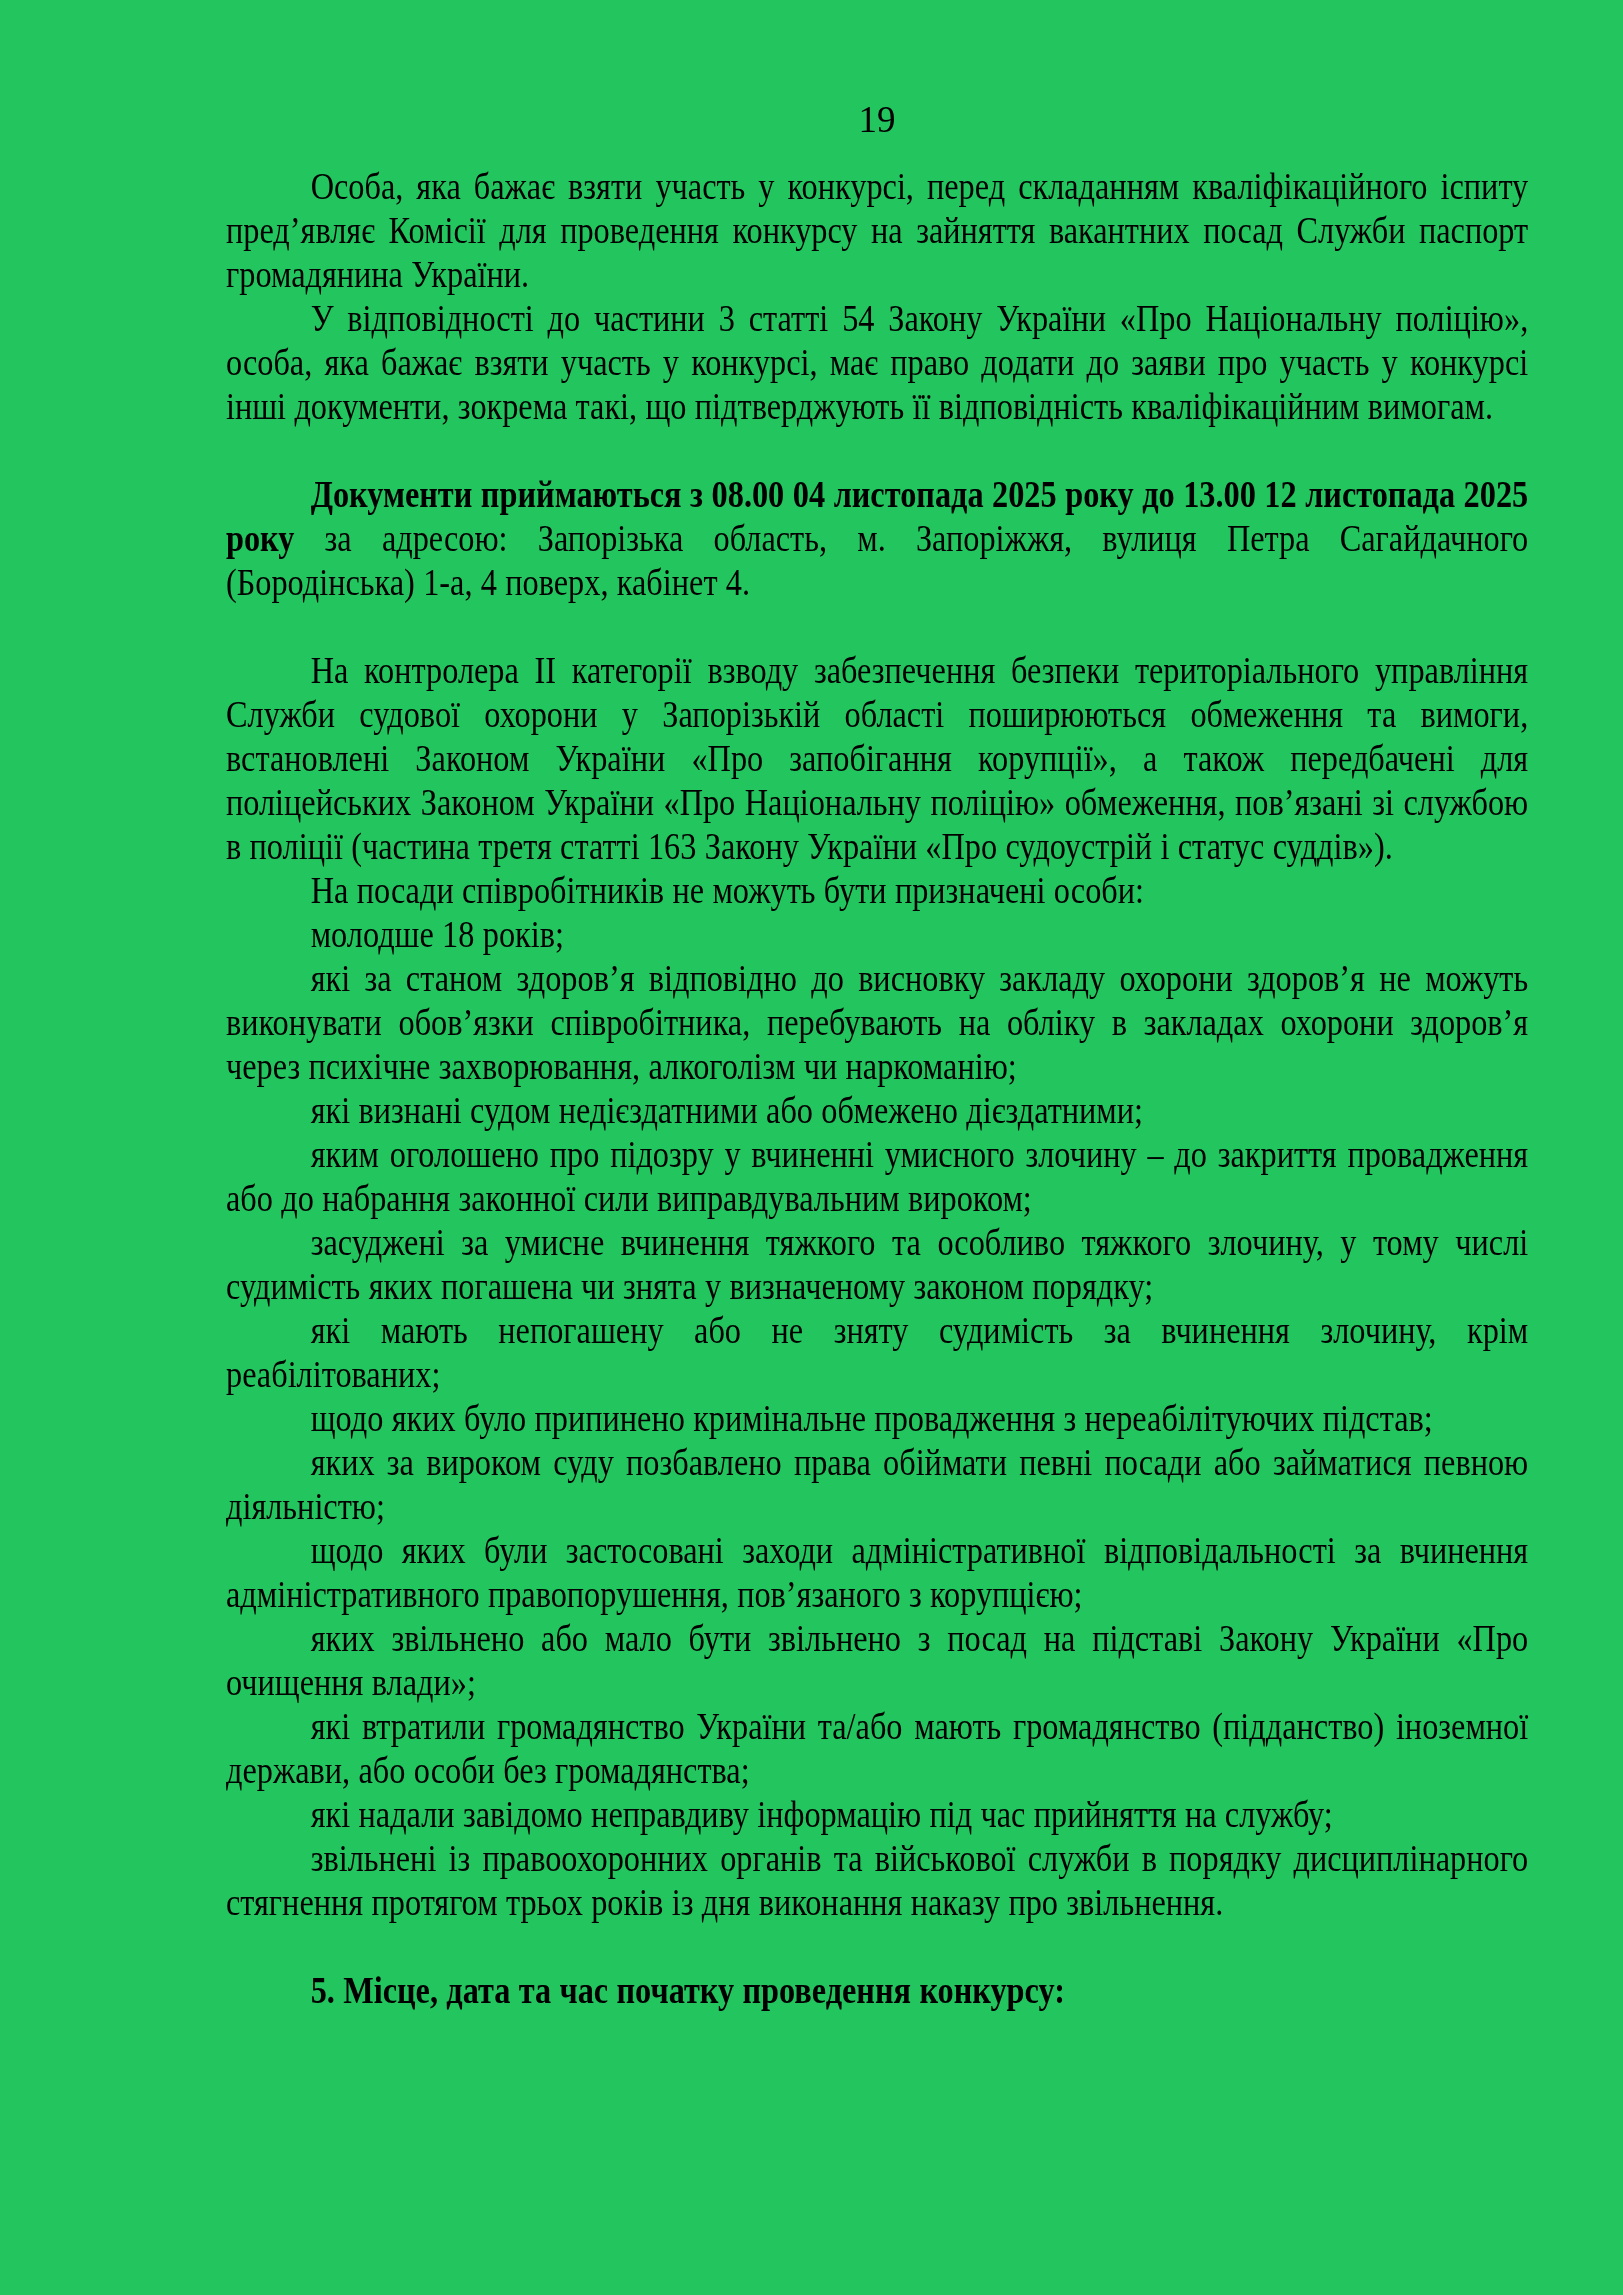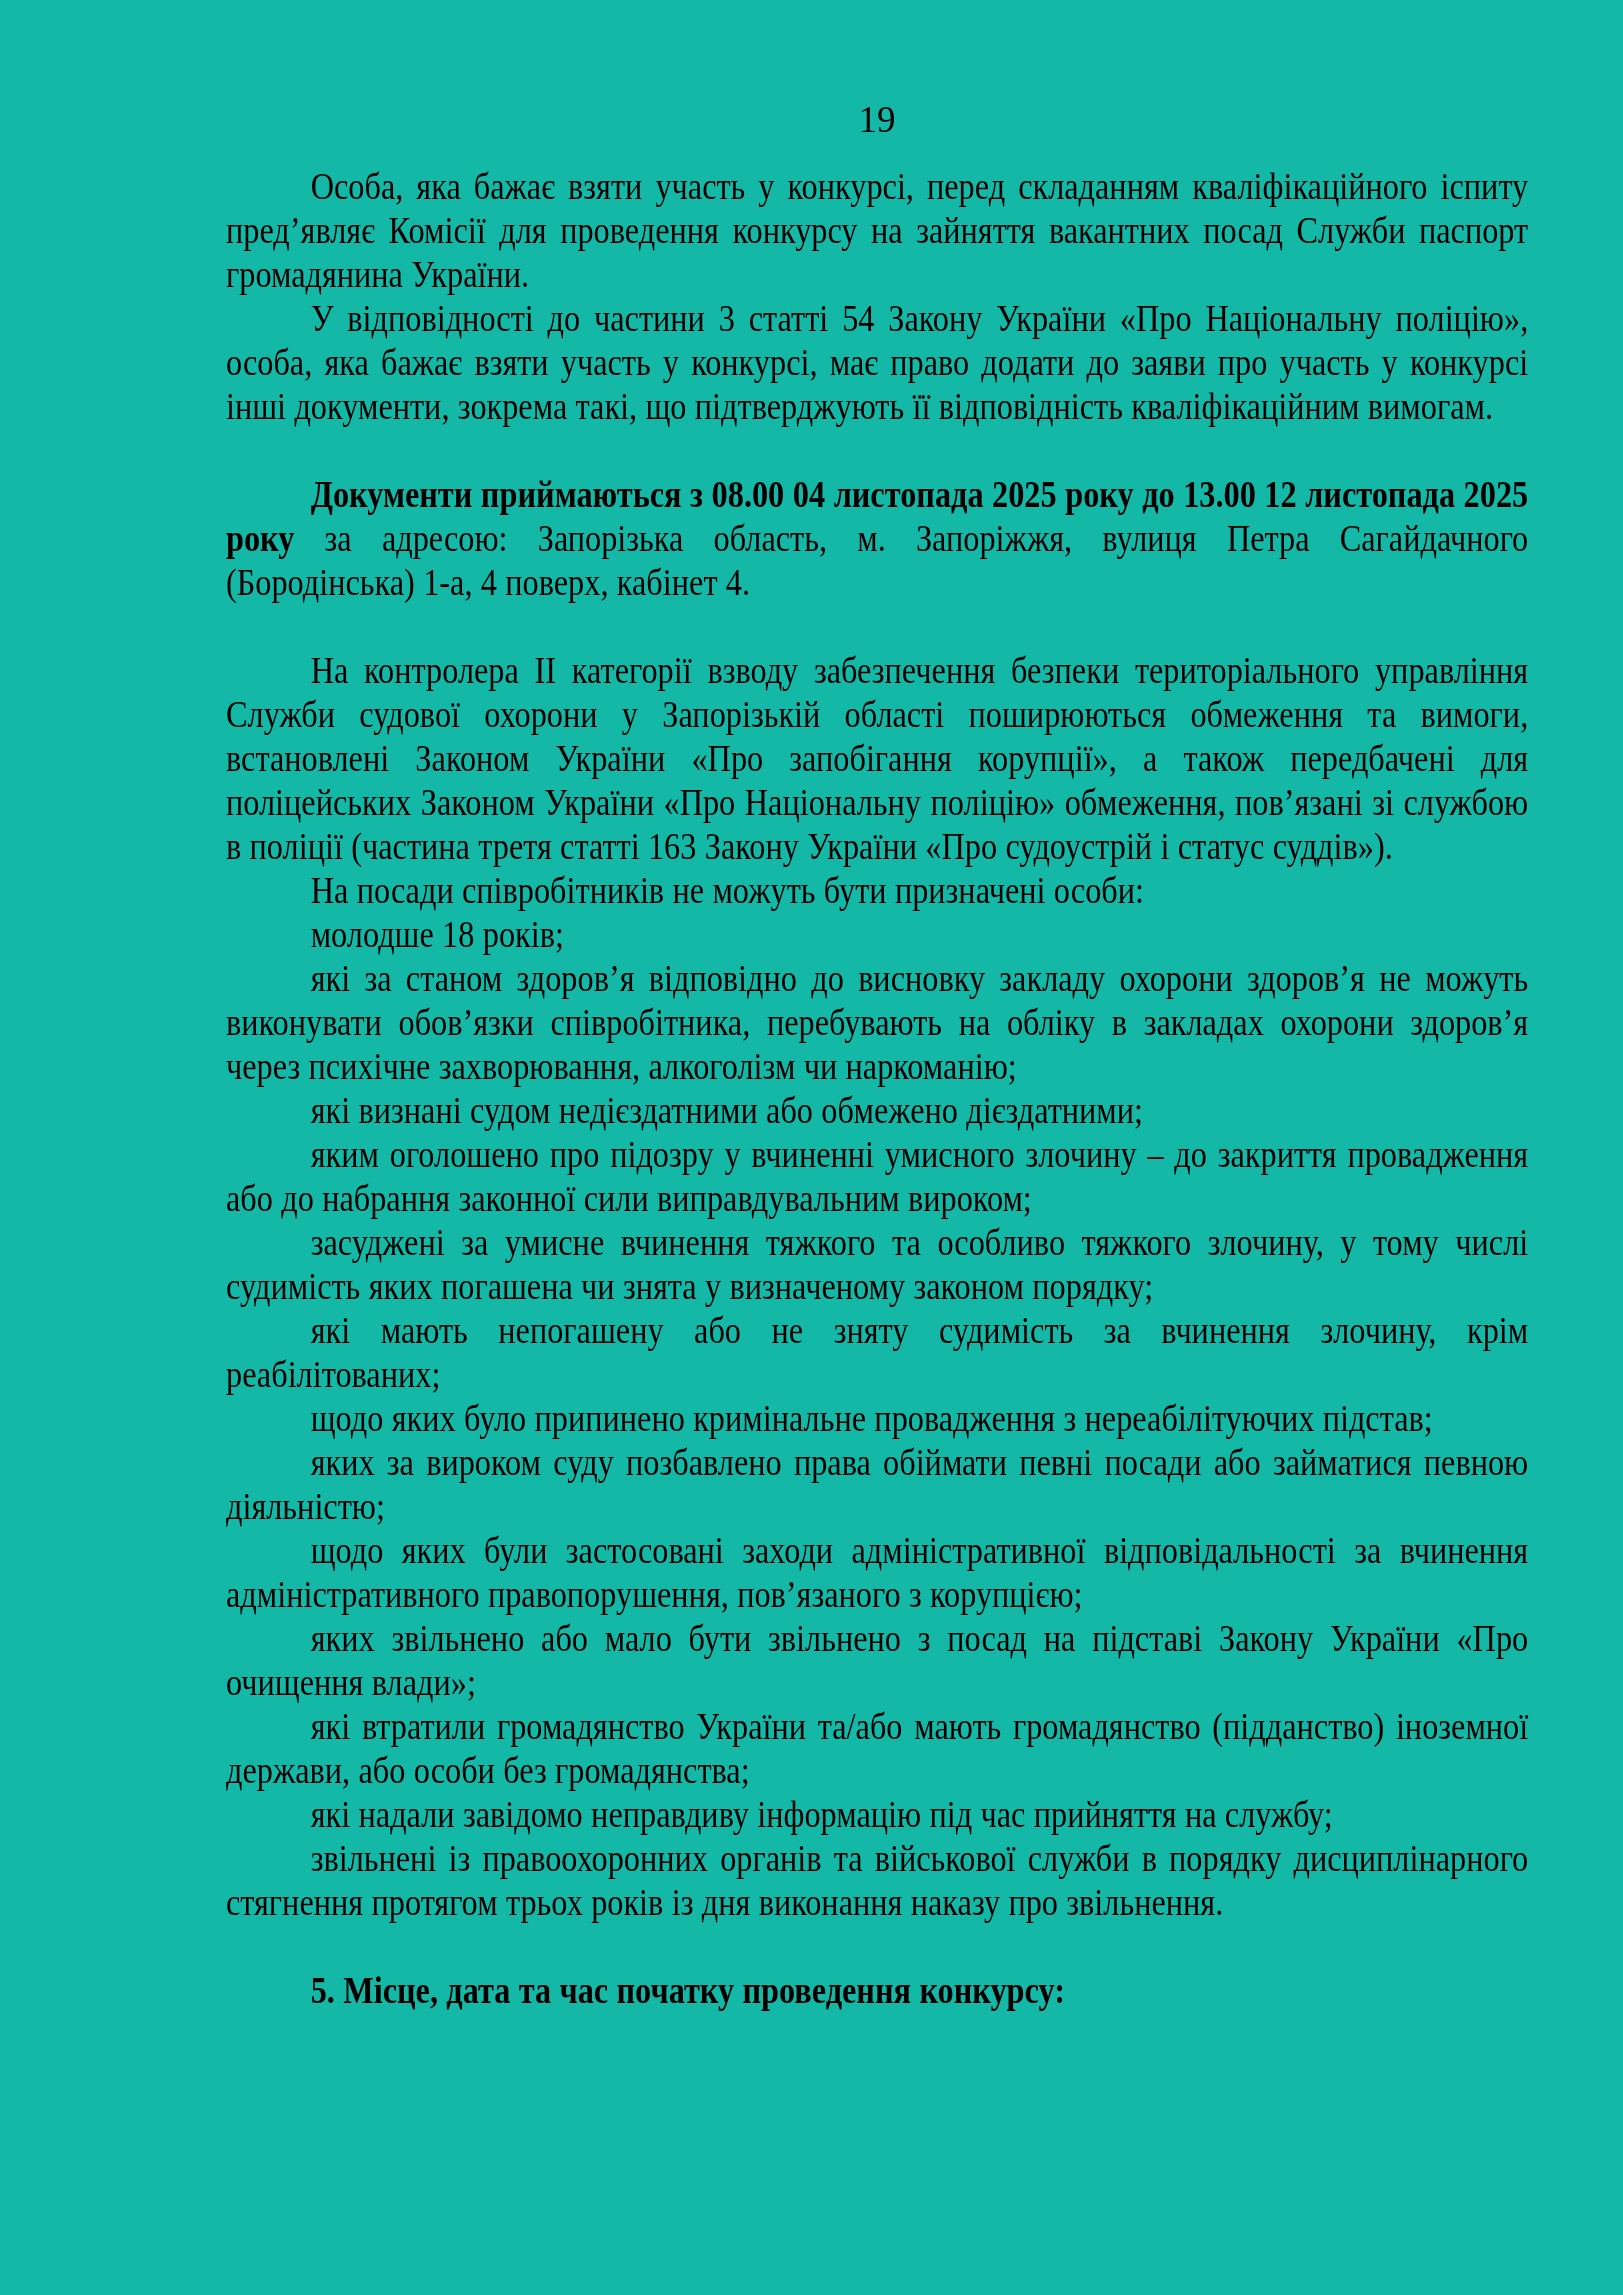--- a/index.html
+++ b/index.html
@@ -4,21 +4,21 @@
 <style>
   html, body {
     margin: 0;
     padding: 0;
     background: #ffffff;
   }
   .page {
     position: relative;
     width: 1623px;
     height: 2295px;
-    background: #14b8a6;
+    background: #22c55e;
     overflow: hidden;
     box-sizing: border-box;
     padding: 98px 96px 0 226px;
     color: #000000;
     font-family: "Liberation Serif", "DejaVu Serif", serif;
   }
   .page-number {
     width: 1302px;
     text-align: center;
     font-size: 37px;

